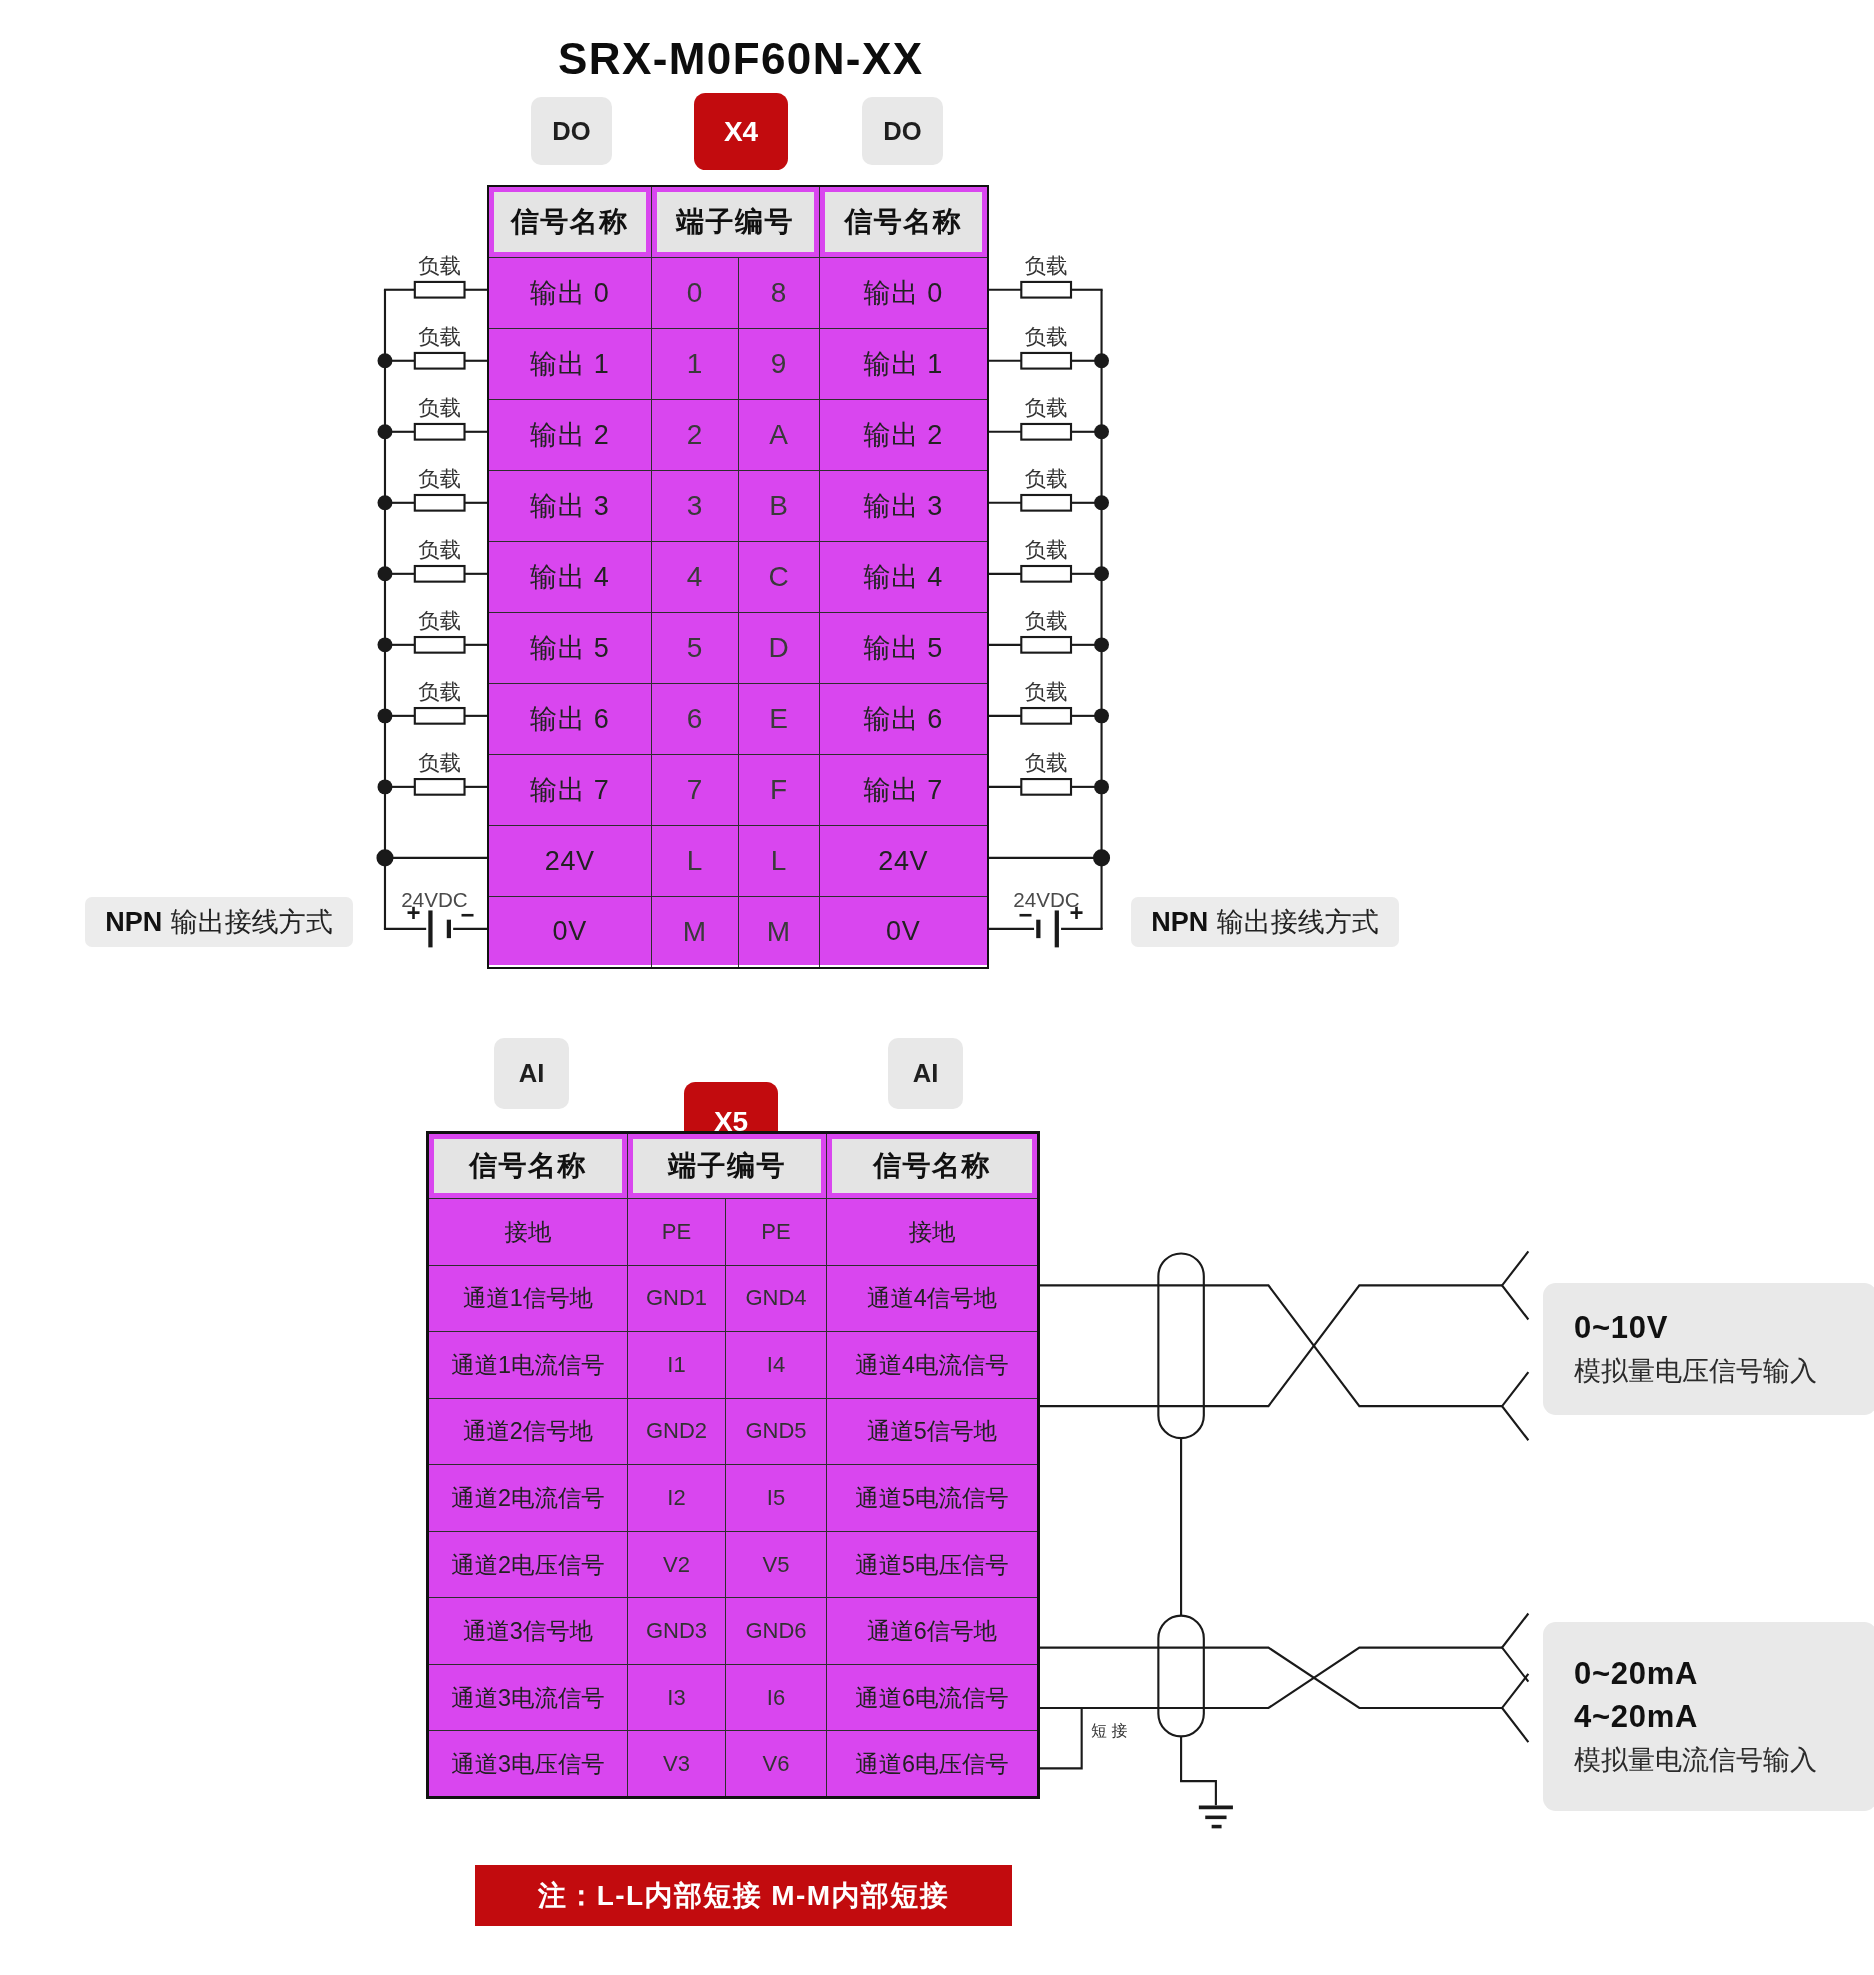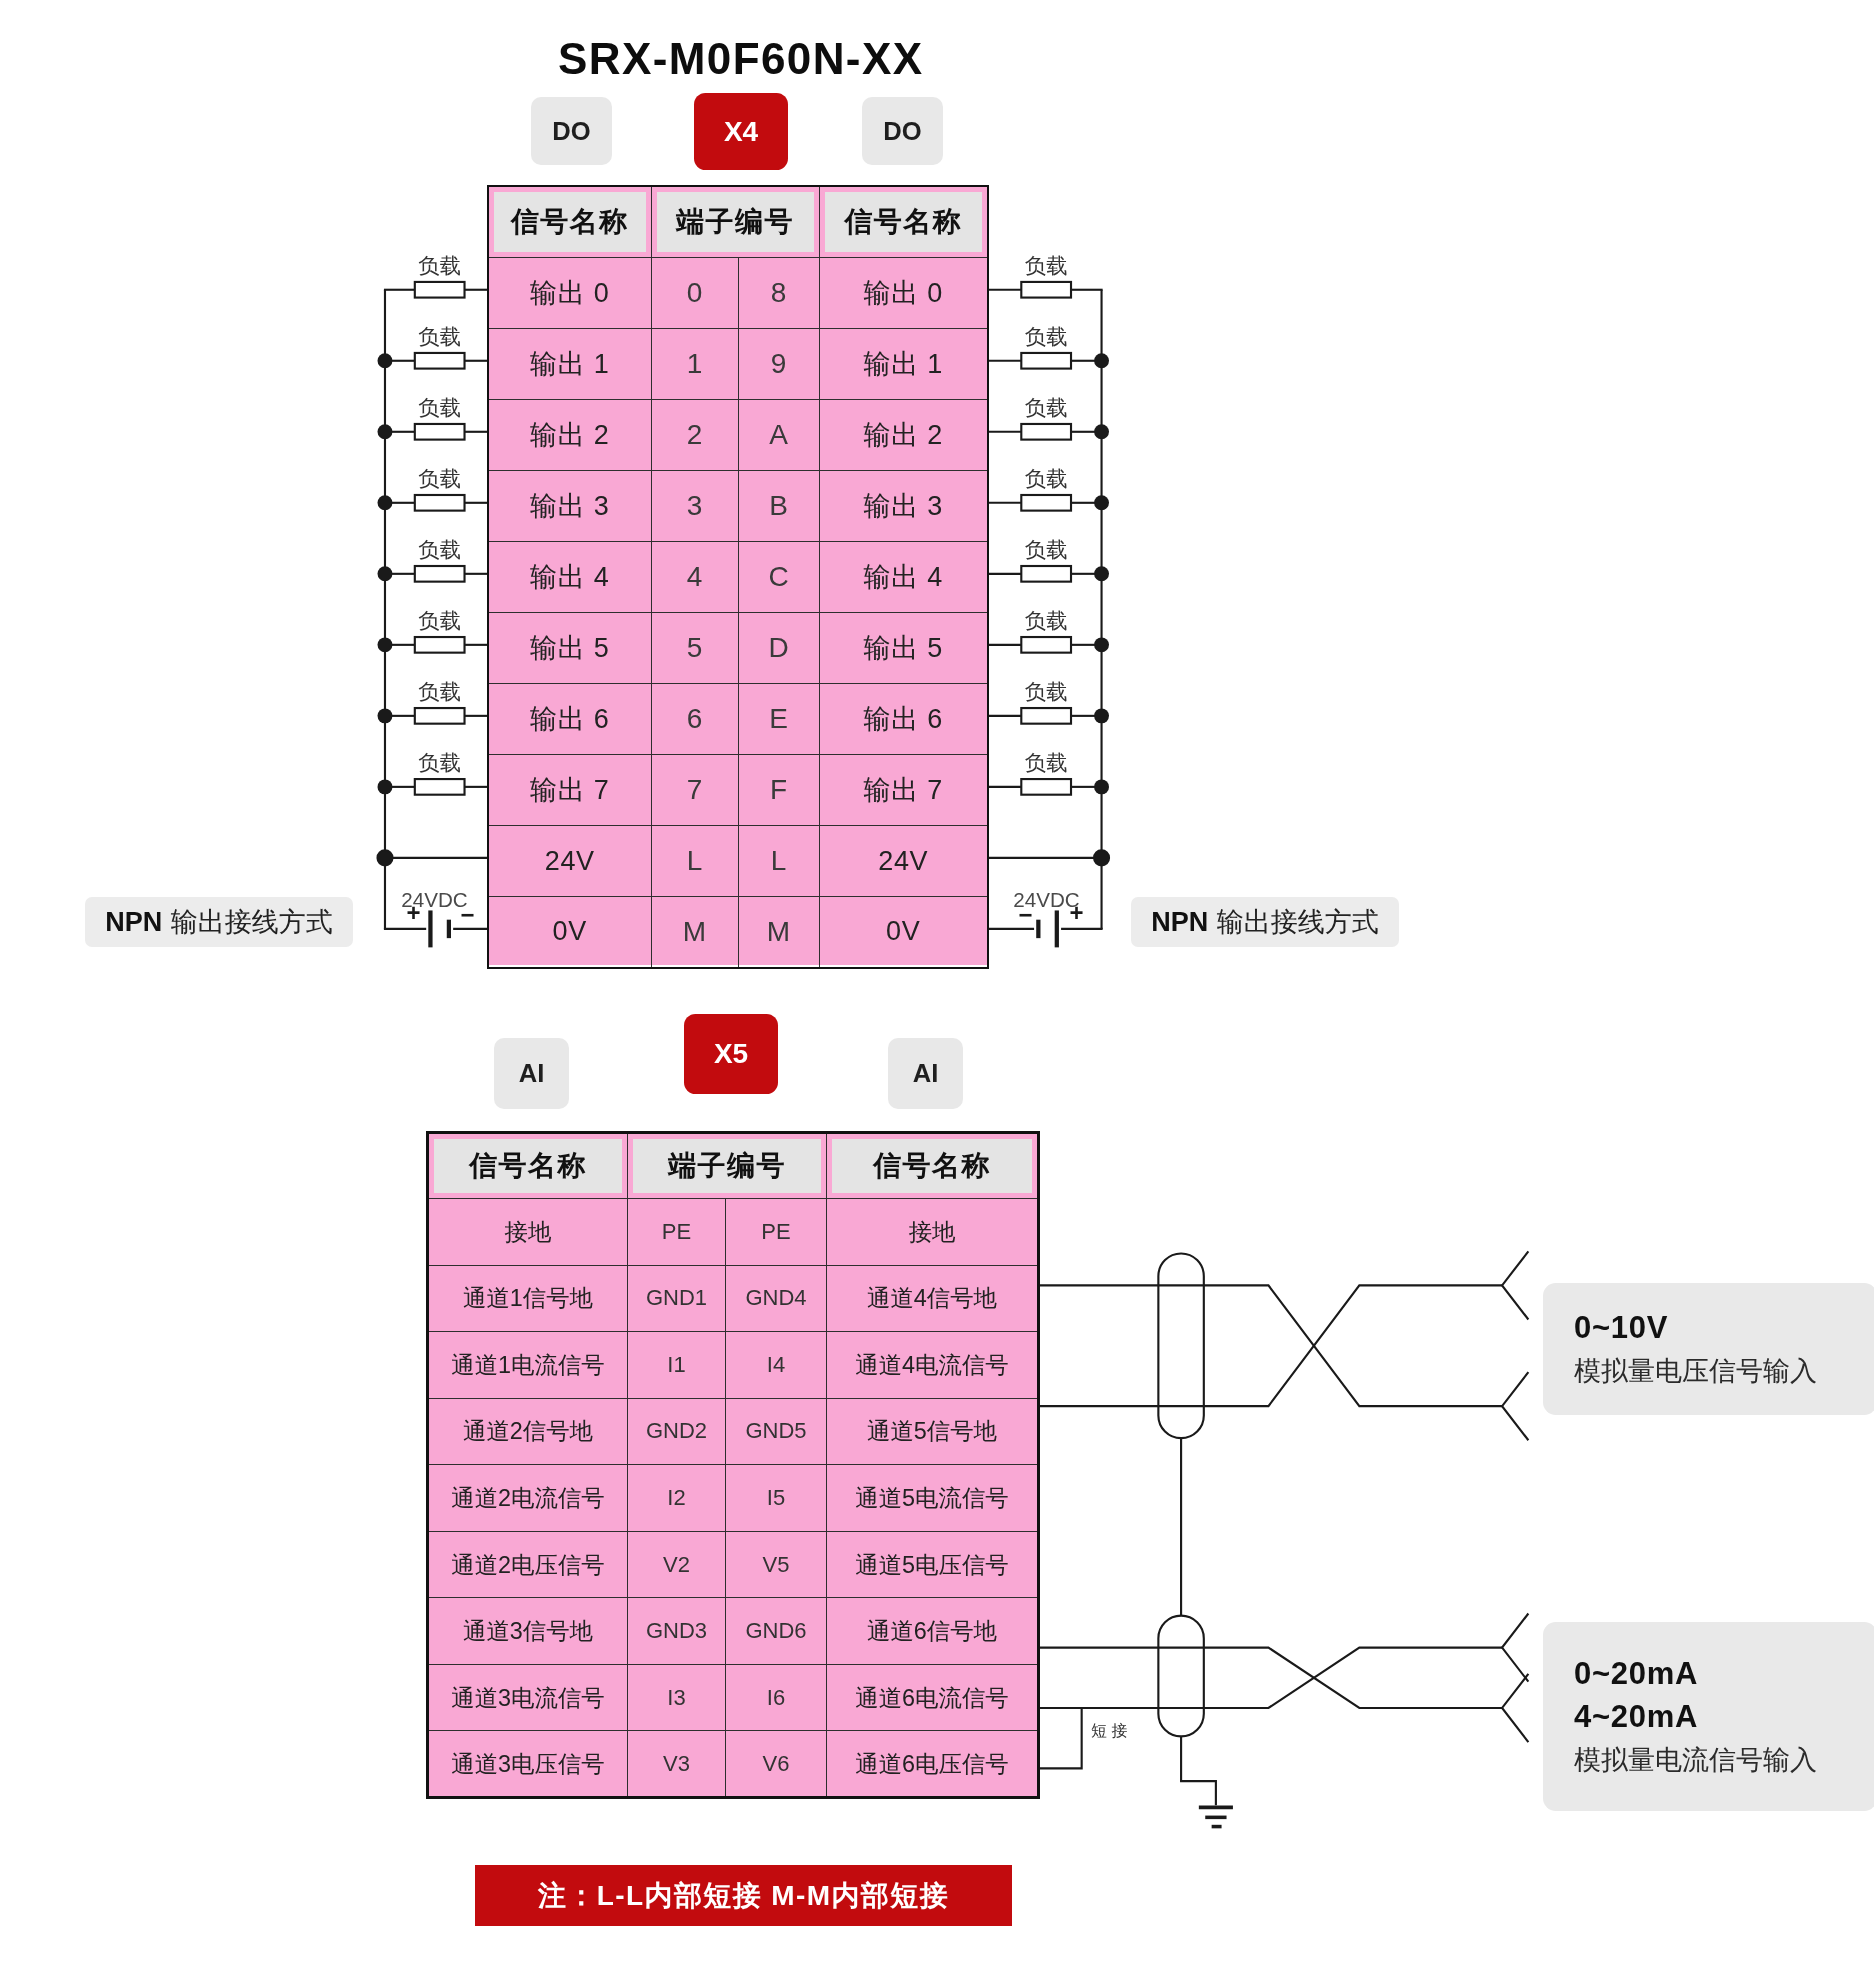--- a/index.html
+++ b/index.html
@@ -13,24 +13,24 @@
     letter-spacing:1.4px; color:#0d0d0d; z-index:2; }
 
   .badge { position:absolute; display:flex; align-items:center; justify-content:center;
     border-radius:10px; font-weight:bold; z-index:2; }
   .badge.gray { background:#E8E8E8; color:#1f1f1f; font-size:25.6px; }
   .badge.red  { background:#C20B0E; color:#ffffff; font-size:28px; border-radius:11.4px; }
   #badge-do-left  { left:531px;  top:97px;  width:81px; height:68px; }
   #badge-x4       { left:694px;  top:93px;  width:94px; height:77px; }
   #badge-do-right { left:862px; top:97px;  width:81px; height:68px; }
   #badge-ai-left  { left:494px;  top:1038px; width:75px; height:71px; }
-  #badge-x5       { left:684px;  top:1014px; width:94px; height:80px; }
+  #badge-x5       { left:684px;  top:1082px; width:94px; height:80px; }
   #badge-ai-right { left:888px; top:1038px; width:75px; height:71px; }
 
-  .tablewrap { position:absolute; z-index:2; background:#f9a8d4; }
+  .tablewrap { position:absolute; z-index:2; background:#d946ef; }
   #do-tablewrap { left:487px; top:185px;  width:500px; height:780px; }
   #ai-tablewrap { left:426px; top:1131px; width:611px; height:668px;  }
   table { border-collapse:collapse; width:100%; height:100%; table-layout:fixed; }
   #do-tablewrap table { border:2.8px solid #111; }
   #ai-tablewrap table { border:3.6px solid #111; }
   td, th { border:1.4px solid #2e2e2e; text-align:center; vertical-align:middle; padding:0; }
   th { font-weight:bold; }
   .hg { margin:5px; background:#E4E4E4; display:flex; align-items:center; justify-content:center;
         font-size:28px; color:#111; letter-spacing:1.4px; }
   #do-tablewrap thead tr { height:70px; } #do-tablewrap .hg { height:60px; }

